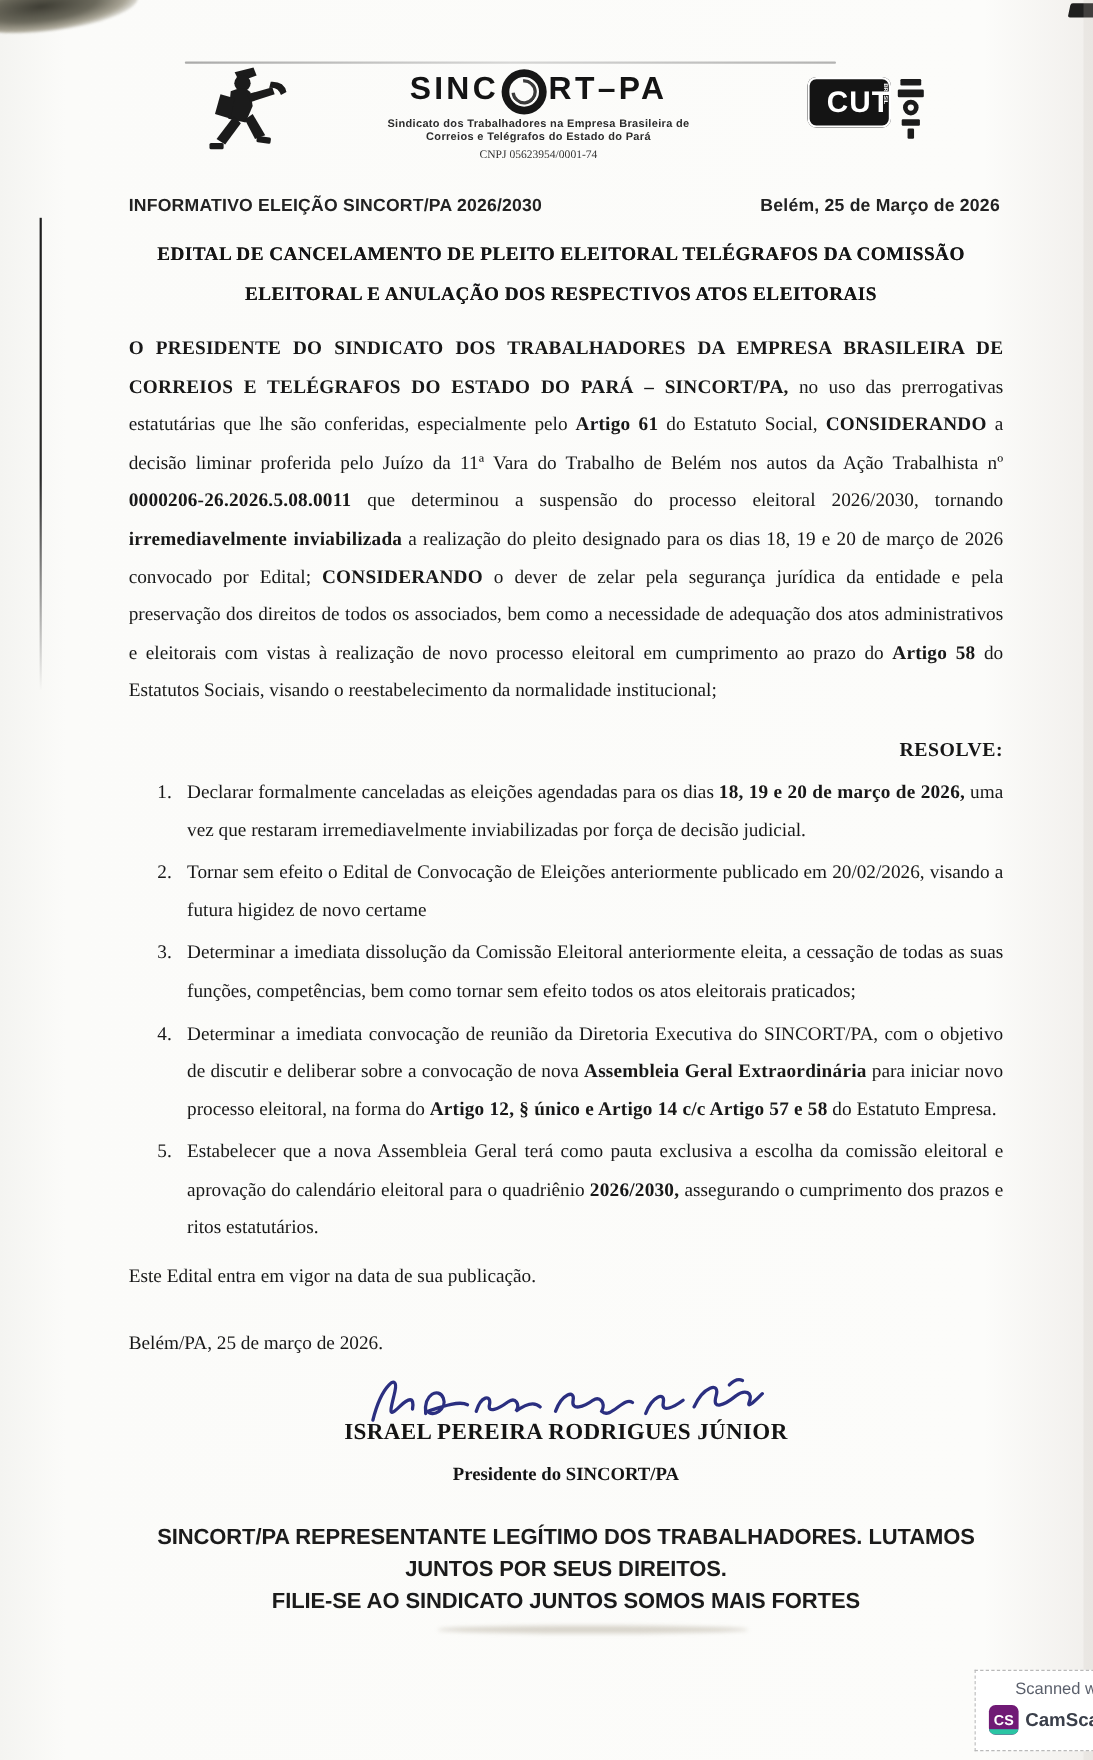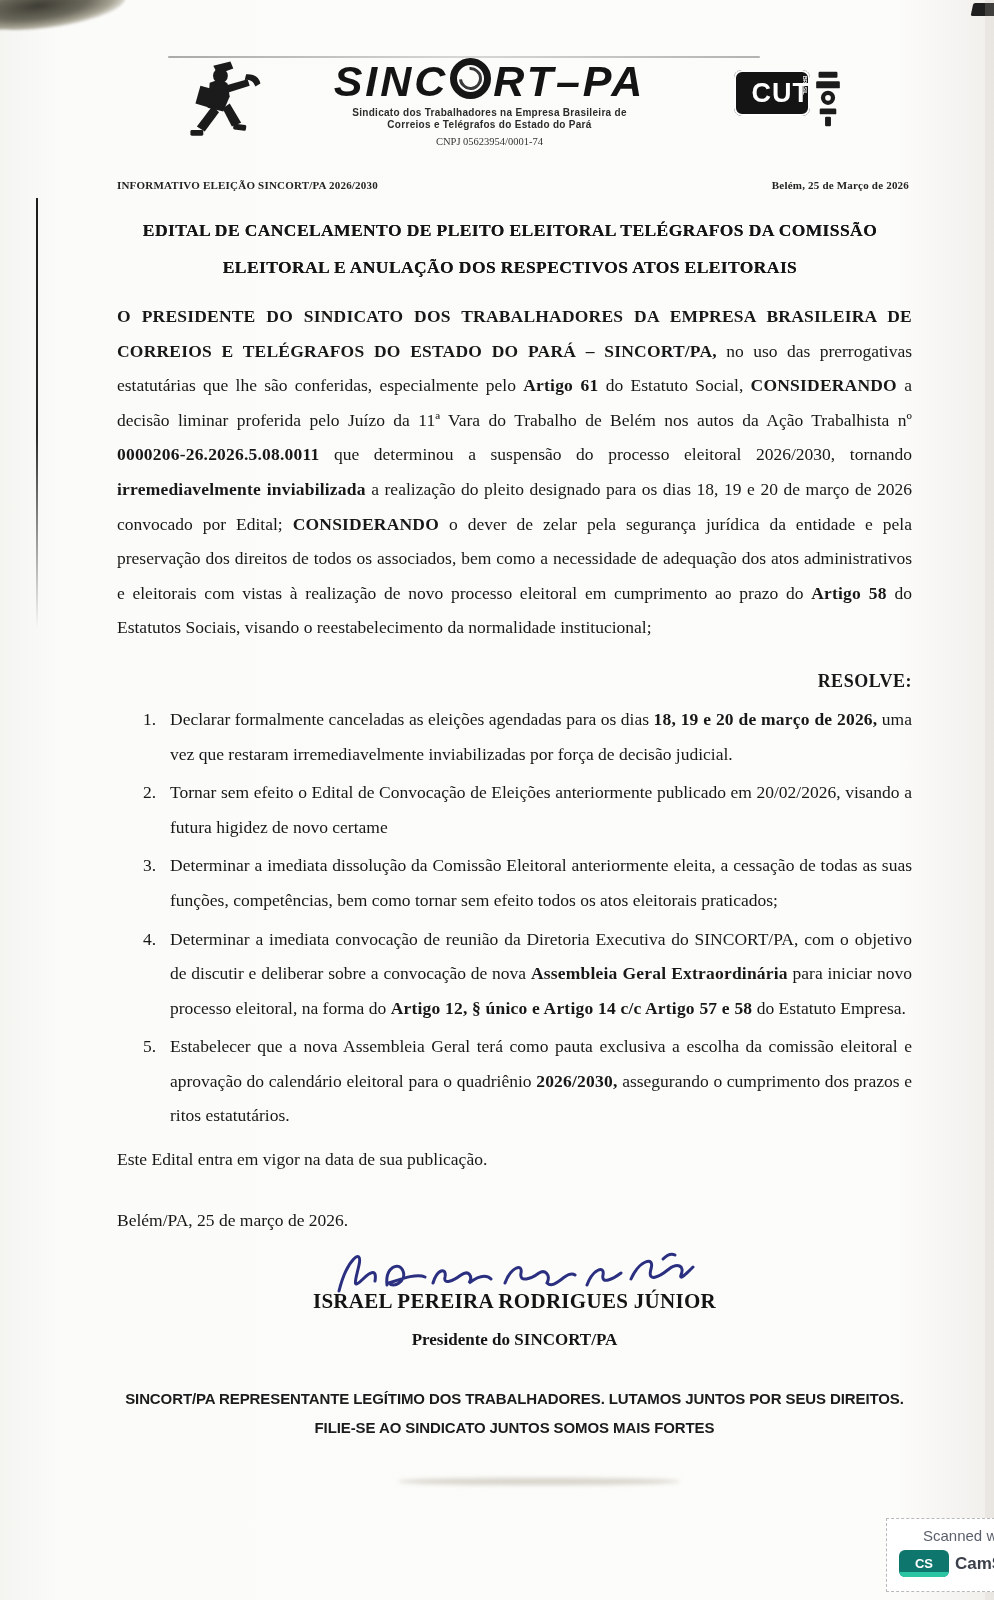--- a/index.html
+++ b/index.html
@@ -19,36 +19,36 @@
     background:linear-gradient(90deg,rgba(90,90,90,.5),rgba(120,120,120,.28) 50%,rgba(90,90,90,.45));}
   .left-line{left:36px;top:198px;width:2px;height:430px;
     background:linear-gradient(#1d1d1d 0%,#2a2a2a 55%,rgba(70,70,70,0) 100%);}
   .bottom-smudge{left:398px;top:1478px;width:282px;height:7px;border-radius:50%;
     background:rgba(168,158,138,.42);filter:blur(2px);}
   .right-band{right:0;top:0;width:9px;height:100%;background:rgba(205,193,188,.20);}
   
   .logo-row{position:absolute;top:58px;left:173px;width:668px;display:flex;align-items:flex-start;}
   .postman{flex:none;margin-top:2px;filter:blur(.3px);}
   .org-stack{width:448px;text-align:center;font-family:"Liberation Sans",sans-serif;margin-left:2px;}
-  .org-name{font-weight:bold;font-size:43px;line-height:46px;letter-spacing:3px;color:#141414;
-    white-space:nowrap;filter:blur(.3px);display:flex;align-items:flex-start;justify-content:center;font-style:italic;}
+  .org-name{font-weight:bold;font-size:29px;line-height:46px;letter-spacing:3px;color:#141414;
+    white-space:nowrap;filter:blur(.3px);display:flex;align-items:flex-end;justify-content:center;}
   .logo-o{display:inline-block;width:27px;height:27px;border:7px solid #161616;border-radius:50%;position:relative;margin:0 2px;}
   .logo-o::after{content:'';position:absolute;inset:2px;border:3px solid #3a3a3a;border-radius:50%;border-left-color:transparent;transform:rotate(40deg);}
   .org-sub{font-size:10px;font-weight:bold;line-height:12px;color:#2c2c2c;letter-spacing:.3px;margin-top:3px;filter:blur(.3px);}
   .org-cnpj{font-size:10.5px;color:#333;margin-top:5px;font-family:"Liberation Serif",serif;}
   .logo-right{display:flex;align-items:flex-start;margin-left:22px;margin-top:12px;}
   .cut-box{width:76px;height:46px;background:#141414;border-radius:8px;display:flex;align-items:center;justify-content:flex-end;
     color:#fff;font-family:"Liberation Sans",sans-serif;font-weight:bold;font-size:27px;letter-spacing:1px;
     box-shadow:0 0 0 2px #fff inset;position:relative;filter:blur(.25px);}
   .cut-small{position:absolute;right:2px;top:6px;font-size:5px;letter-spacing:0;writing-mode:vertical-rl;font-weight:bold;}
   .emblem{margin-left:5px;filter:blur(.3px);}
   .site-line{position:absolute;top:143px;left:122px;width:810px;font-size:17.5px;white-space:nowrap;color:#161616;letter-spacing:-.2px;}
   .site-line .email{text-decoration:underline;text-underline-offset:3px;}
   .meta-row{position:absolute;top:179px;left:117px;width:792px;display:flex;justify-content:space-between;
-    font-family:Liberation Serif, serif;font-weight:bold;font-size:11px;color:#222;letter-spacing:.2px;}
+    font-family:Liberation Sans, sans-serif;font-weight:bold;font-size:16px;color:#222;letter-spacing:.2px;}
   
   .doc-title{position:absolute;top:212px;left:110px;width:800px;text-align:center;
     font-weight:bold;font-size:17.5px;line-height:37px;letter-spacing:.4px;color:#141414;text-shadow:0 0 .5px #333;}
   
   .flow{position:absolute;top:299px;left:117px;width:795px;font-size:17.5px;color:#181818;}
   .body-par{text-align:justify;line-height:34.6px;margin:0;}
   .body-par b, .item-text b{letter-spacing:.2px;}
   .resolve-label{margin-top:26px;font-weight:bold;font-size:18px;letter-spacing:.5px;text-align:right;}
   .items{margin-top:10px;}
   .item{display:flex;margin-bottom:4px;}
@@ -56,27 +56,27 @@
   .item-text{flex:1;text-align:justify;line-height:34.6px;}
   .closing-line{margin-top:9px;line-height:34.6px;}
   .place-date{margin-top:26px;line-height:34.6px;}
   
   .sig-block{margin-top:2px;text-align:center;}
   .sig-svg{display:block;margin:0 auto -16px auto;}
   .sig-name{font-weight:bold;font-size:21px;letter-spacing:.3px;color:#141414;}
   .sig-role{font-weight:bold;font-size:17px;margin-top:16px;color:#141414;}
   
   .footer{margin-top:34px;text-align:center;font-family:"Liberation Sans",sans-serif;font-weight:bold;
-    font-size:15px;line-height:29px;color:#1b1b1b;letter-spacing:-.1px;}
+    font-size:20px;line-height:29px;color:#1b1b1b;letter-spacing:-.1px;}
   
   .cam-badge{position:absolute;left:886px;top:1518px;width:190px;height:74px;background:#fff;
     border:1px dashed #b9b9b9;box-sizing:border-box;padding:8px 0 0 12px;font-family:"Liberation Sans",sans-serif;}
   .cam-line1{font-size:15px;color:#5a5f6b;margin-left:24px;}
   .cam-line2{display:flex;align-items:center;margin-top:6px;}
-  .cs-icon{width:50px;height:27px;border-radius:6px;background:#0f766e;position:relative;overflow:hidden;
+  .cs-icon{width:27px;height:27px;border-radius:6px;background:#701a75;position:relative;overflow:hidden;
     color:#fff;font-weight:bold;font-size:13px;display:flex;align-items:center;justify-content:center;flex:none;}
   .cs-icon::after{content:'';position:absolute;left:0;right:0;bottom:0;height:5px;background:#2bc5a4;}
   .cam-brand{font-size:17px;font-weight:bold;color:#3a3f4a;margin-left:6px;white-space:nowrap;}
 </style>
 </head>
 <body>
 
 <div class="paper">
 
   <div class="artifact corner-curl"></div>

